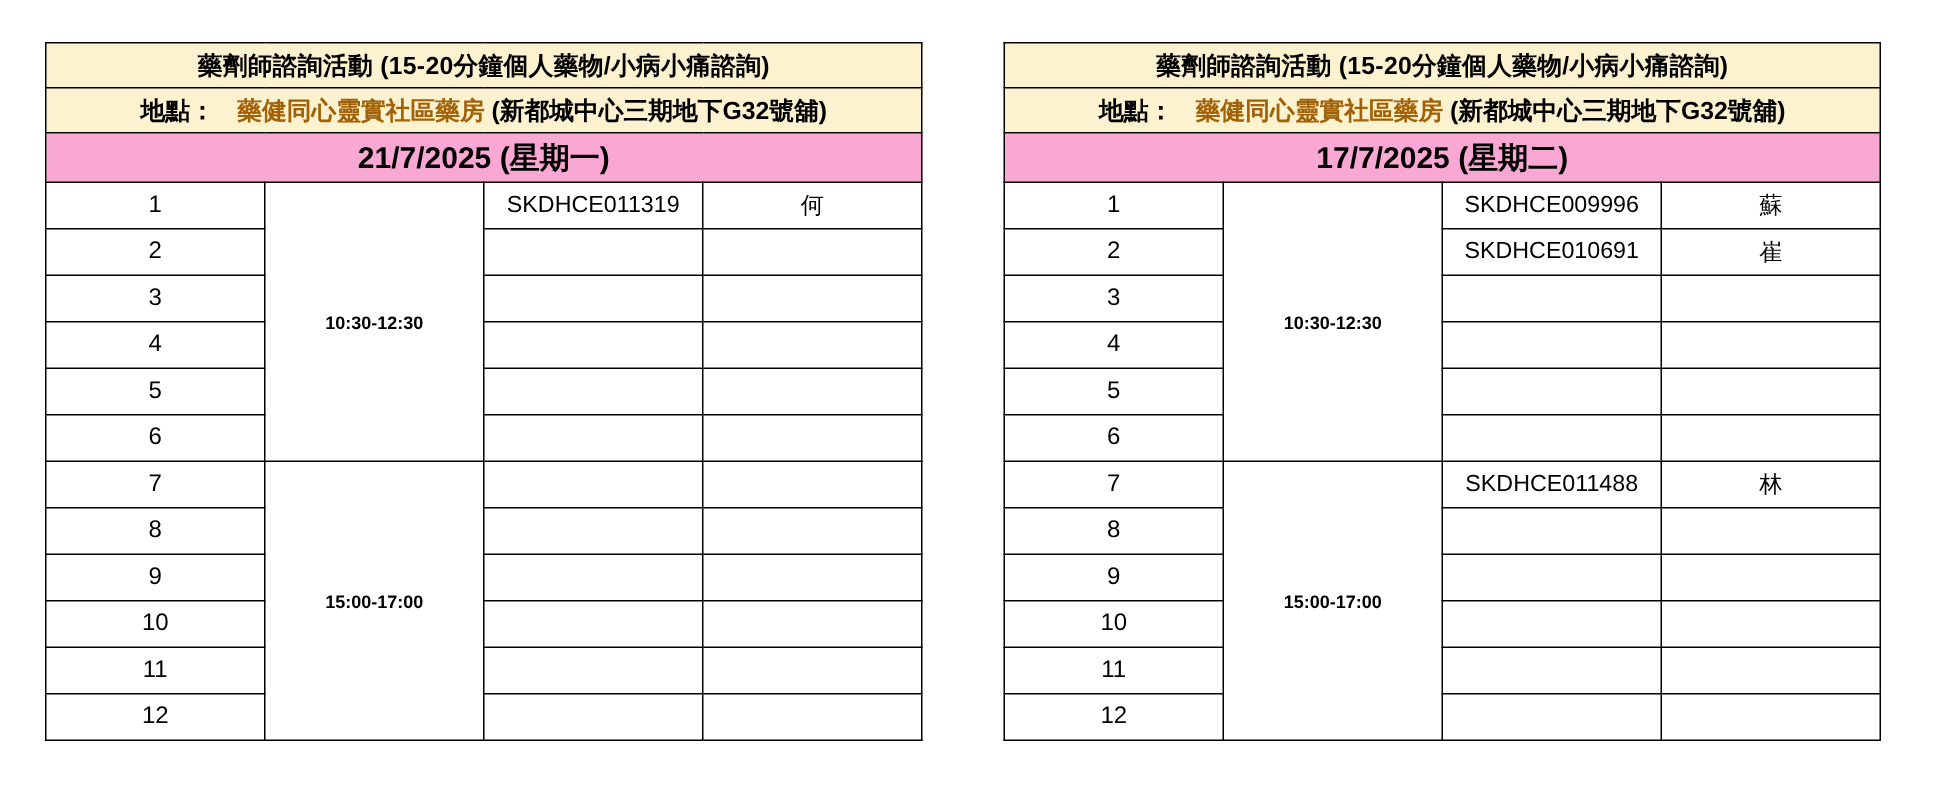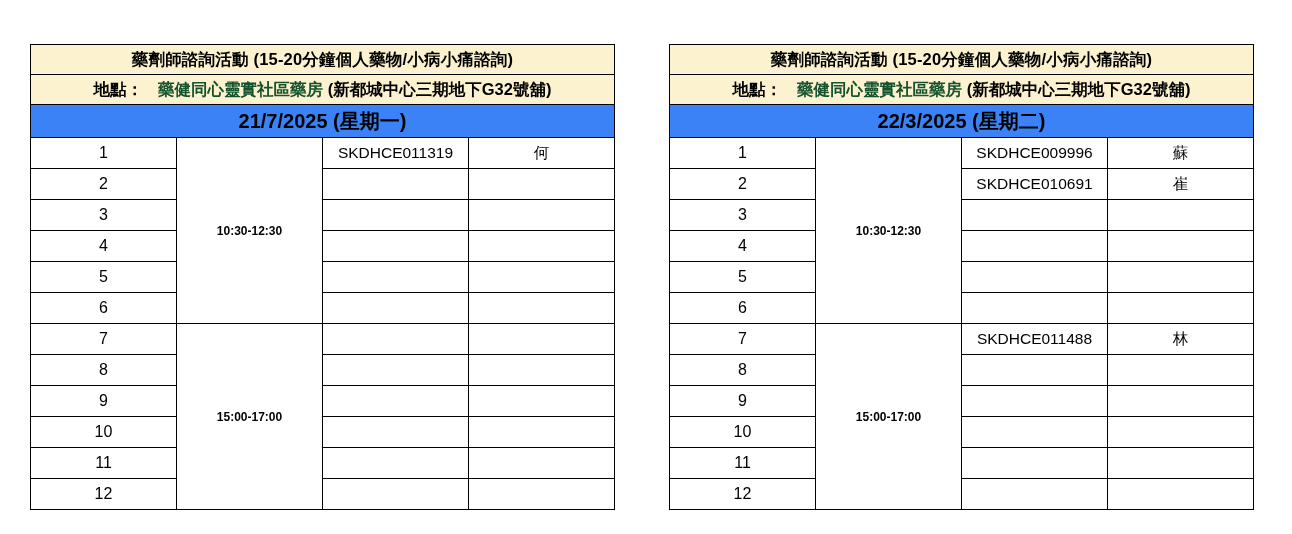--- a/index.html
+++ b/index.html
@@ -14,21 +14,21 @@
     color: #000000;
     overflow: hidden;
   }
   .page {
     position: relative;
     width: 1292px;
     height: 534px;
   }
   .panel {
     position: absolute;
-    top: 44px;
+    top: 28px;
     width: 585px;
   }
   .panel-left { left: 30px; }
   .panel-right { left: 669px; }
 
   table.sheet {
     border-collapse: collapse;
     table-layout: fixed;
     width: 585px;
   }
@@ -44,23 +44,23 @@
     font-size: 16.5px;
     font-weight: bold;
     letter-spacing: .2px;
   }
   .hdr-line2 {
     background: #fdf2cf;
     height: 29px;
     font-size: 16.5px;
     font-weight: bold;
   }
-  .blue { color: #14532d; margin-left: 15px; }
+  .blue { color: #a16207; margin-left: 15px; }
   .date-row {
-    background: #3b82f6;
+    background: #f9a8d4;
     height: 32px;
     font-size: 20px;
     font-weight: bold;
   }
   .num-col {
     width: 72px;
     height: 30px;
     font-size: 16px;
   }
   .time-col {
@@ -166,21 +166,21 @@
   <div class="panel panel-right">
     <table class="sheet">
       <tbody>
         <tr>
           <td class="hdr-line" colspan="4">藥劑師諮詢活動 (15-20分鐘個人藥物/小病小痛諮詢)</td>
         </tr>
         <tr>
           <td class="hdr-line2" colspan="4"><span>地點：</span><span class="blue">藥健同心靈實社區藥房</span><span> (新都城中心三期地下G32號舖)</span></td>
         </tr>
         <tr>
-          <td class="date-row" colspan="4">22/3/2025 (星期二)</td>
+          <td class="date-row" colspan="4">17/7/2025 (星期二)</td>
         </tr>
 
         <tr>
           <td class="num-col">1</td>
           <td class="time-col" rowspan="6">10:30-12:30</td>
           <td class="code-col cellpad">SKDHCE009996</td>
           <td class="name-col cellpad">蘇</td>
         </tr>
         <tr>
           <td class="num-col">2</td>

